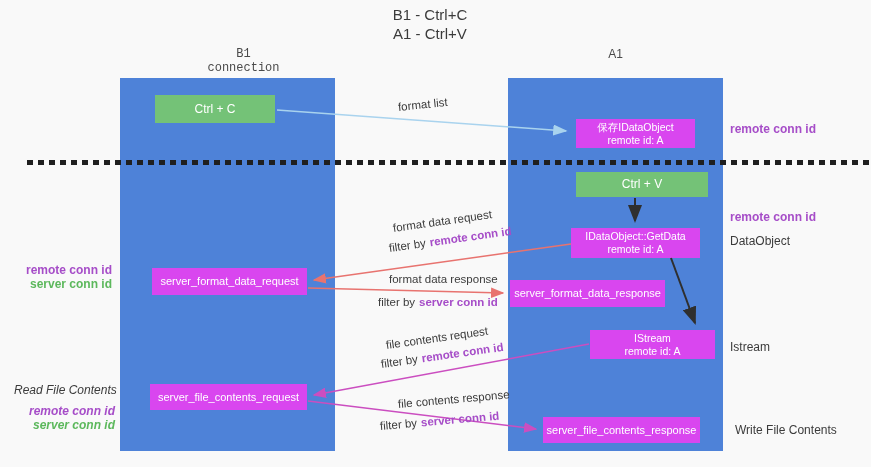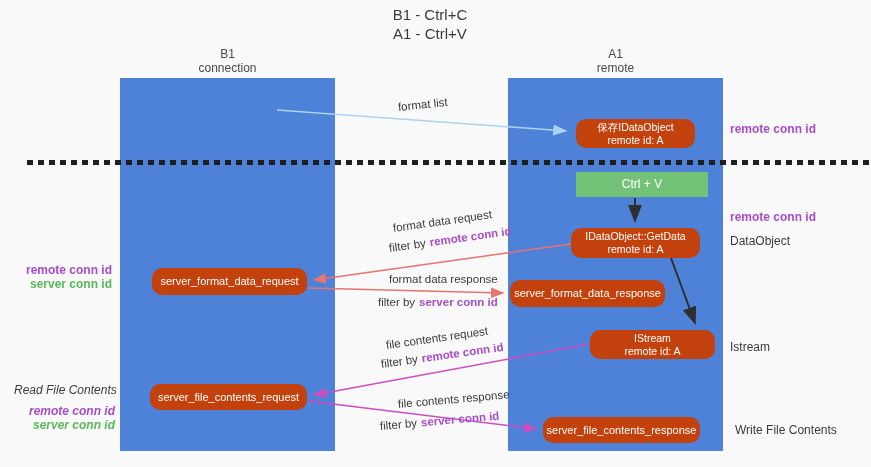--- a/index.html
+++ b/index.html
@@ -5,31 +5,31 @@
   html,body{margin:0;padding:0;background:#f9f9f9;}
   .canvas{
     position:relative;width:871px;height:467px;background:#f9f9f9;
     font-family:"Liberation Sans",sans-serif;overflow:hidden;padding-left:28px;
   }
   .abs{position:absolute;}
   .title-block{left:330px;top:5px;width:200px;text-align:center;
     font-size:15px;line-height:19px;color:#3b3b3b;z-index:6;}
   .col-header{top:47px;width:215px;text-align:center;font-size:12px;
     line-height:14px;color:#4a4a4a;z-index:6;}
-  .col-header.left{left:120px;}
+  .col-header.left{left:136px;font-family:Liberation Mono, monospace;}
   .col-header.right{left:508px;}
   .column{top:78px;width:215px;height:373px;background:#4e82d8;z-index:1;}
   .column.left{left:120px;}
   .column.right{left:508px;}
   .divider{left:27px;top:160px;width:844px;height:5px;z-index:3;
     background:repeating-linear-gradient(90deg,#1f1f1f 0 6px,transparent 6px 11px);}
   .node{z-index:4;color:#fff;text-align:center;display:flex;flex-direction:column;
     justify-content:center;font-size:11px;line-height:13px;}
   .node.green{background:#74c277;font-size:12px;}
-  .node.orange{background:#c2410c;border-radius:10px;}
+  .node.orange{background:#d946ef;}
   .ctrl-c{left:155px;top:95px;width:120px;height:28px;}
   .save-obj{left:576px;top:119px;width:119px;height:29px;font-size:10.5px;}
   .ctrl-v{left:576px;top:172px;width:132px;height:25px;}
   .getdata{left:571px;top:228px;width:129px;height:30px;font-size:10.5px;}
   .fmt-req{left:152px;top:268px;width:155px;height:27px;}
   .fmt-resp{left:510px;top:280px;width:155px;height:27px;}
   .istream-box{left:590px;top:330px;width:125px;height:29px;font-size:10.5px;}
   .file-req{left:150px;top:384px;width:157px;height:26px;}
   .file-resp{left:543px;top:417px;width:157px;height:26px;}
   .side-label{font-size:12px;color:#3b3b3b;z-index:6;white-space:nowrap;}
@@ -52,21 +52,20 @@
     <div>B1 - Ctrl+C</div>
     <div>A1 - Ctrl+V</div>
   </div>
 
   <div class="abs col-header left">
     <div>B1</div>
     <div>connection</div>
   </div>
   <div class="abs col-header right">
     <div>A1</div>
-    <div>remote</div>
   </div>
 
   <div class="abs column left"></div>
   <div class="abs column right"></div>
 
   <div class="abs divider"></div>
 
   <svg class="arrows" width="871" height="467" viewBox="0 0 871 467">
     <defs>
       <marker id="m-blue" markerWidth="9" markerHeight="7" refX="8" refY="3.5" orient="auto">
@@ -84,20 +83,23 @@
     </defs>
     <line x1="277" y1="110" x2="566" y2="131" stroke="#a9d3ee" stroke-width="1.6" marker-end="url(#m-blue)"></line>
     <line x1="635" y1="198" x2="635" y2="221" stroke="#2f2f2f" stroke-width="2" marker-end="url(#m-black)"></line>
     <line x1="671" y1="258" x2="695" y2="323" stroke="#2f2f2f" stroke-width="2" marker-end="url(#m-black)"></line>
     <line x1="571" y1="244" x2="314" y2="280" stroke="#e8736f" stroke-width="1.5" marker-end="url(#m-salmon)"></line>
     <line x1="308" y1="288" x2="503" y2="293" stroke="#e8736f" stroke-width="1.5" marker-end="url(#m-salmon)"></line>
     <line x1="589" y1="344" x2="314" y2="395" stroke="#cb4ec0" stroke-width="1.5" marker-end="url(#m-magenta)"></line>
     <line x1="308" y1="401" x2="536" y2="429" stroke="#cb4ec0" stroke-width="1.5" marker-end="url(#m-magenta)"></line>
   </svg>
 
+  <div class="abs node green ctrl-c">
+    <div>Ctrl + C</div>
+  </div>
   <div class="abs node orange save-obj">
     <div>保存IDataObject</div>
     <div>remote id: A</div>
   </div>
   <div class="abs node green ctrl-v">
     <div>Ctrl + V</div>
   </div>
   <div class="abs node orange getdata">
     <div>IDataObject::GetData</div>
     <div>remote id: A</div>

